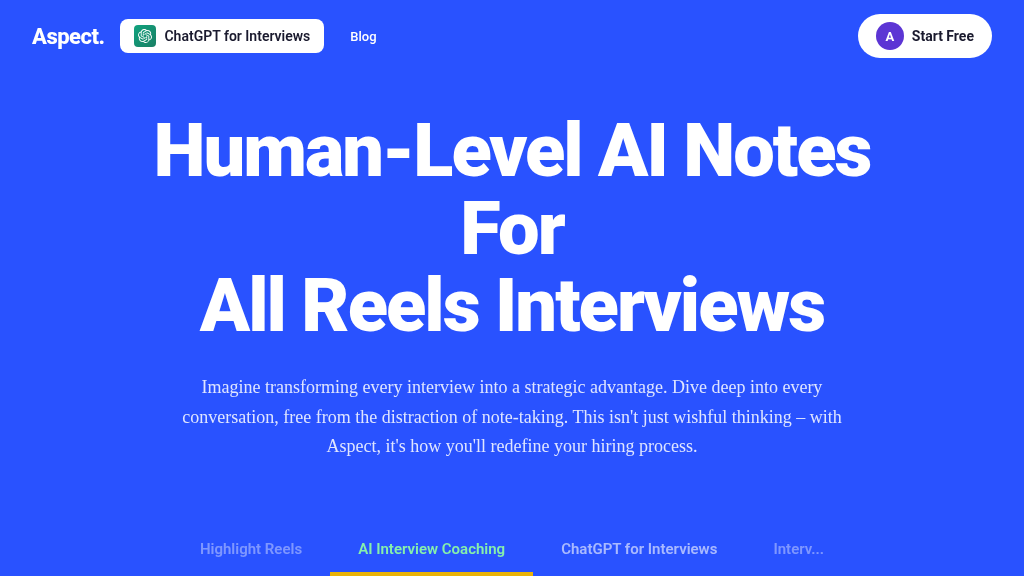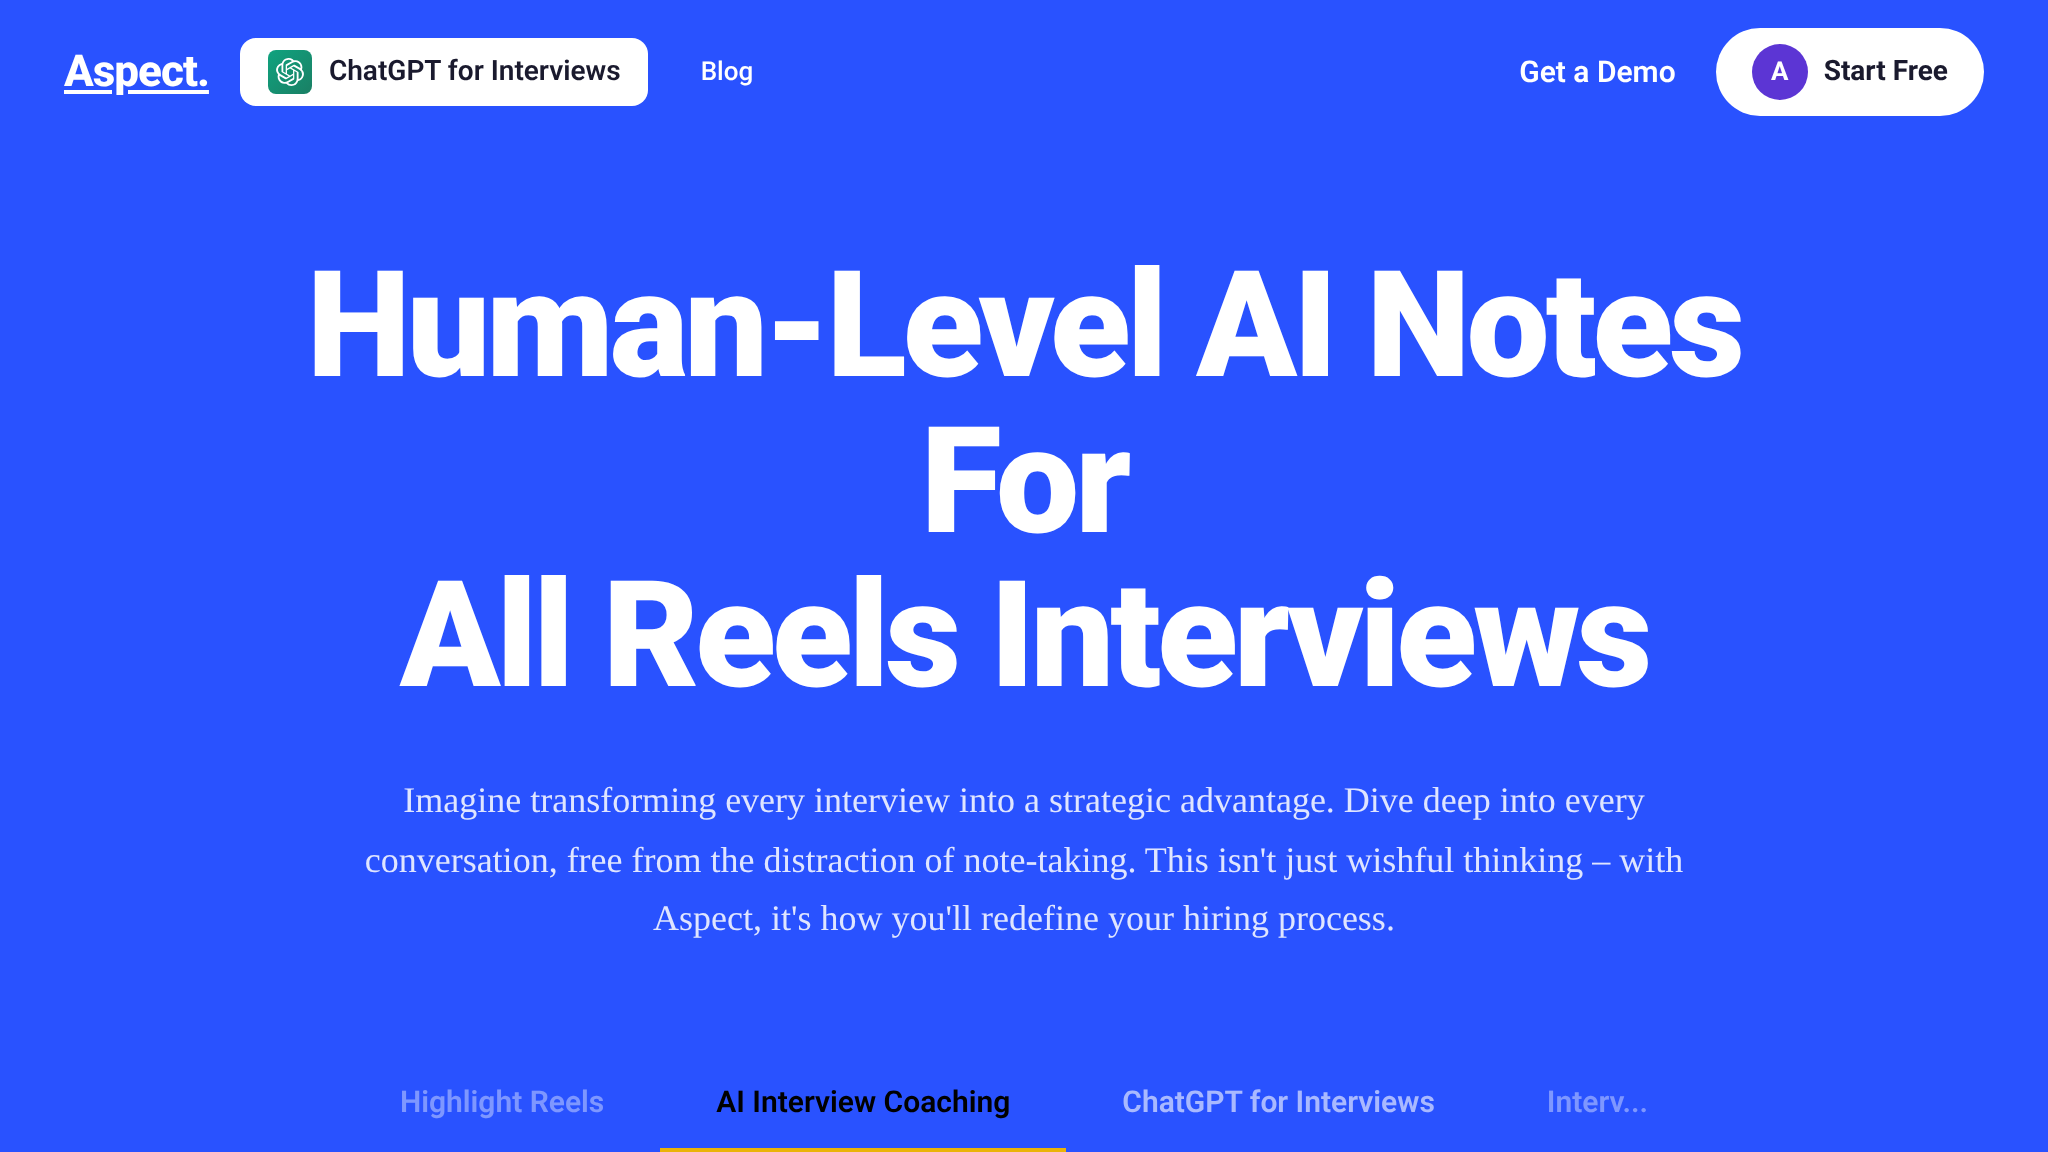--- a/index.html
+++ b/index.html
@@ -15,21 +15,20 @@
       font-family: -apple-system, BlinkMacSystemFont, 'Segoe UI', Roboto, sans-serif;
       background-color: #2952FF;
     }
 
     .nav-logo {
       font-size: 22px;
       font-weight: 800;
       color: #ffffff;
       margin-right: 12px;
       letter-spacing: -0.5px;
-      text-decoration: underline;
     }
 
     .nav-chatgpt-pill {
       display: flex;
       align-items: center;
       gap: 8px;
       background-color: #ffffff;
       border-radius: 8px;
       padding: 6px 14px;
       cursor: pointer;
@@ -118,21 +117,20 @@
     }
 
     .hero-title {
       font-size: 74px;
       font-weight: 900;
       color: #ffffff;
       line-height: 1.05;
       letter-spacing: -2px;
       margin-bottom: 28px;
       max-width: 820px;
-      margin-top: 13px;
     }
 
     .hero-subtitle {
       font-size: 18px;
       font-weight: 400;
       color: rgba(255,255,255,0.85);
       line-height: 1.65;
       max-width: 680px;
       margin-bottom: 36px;
       font-family: Liberation Serif, serif;
@@ -156,22 +154,22 @@
       font-size: 15px;
       font-weight: 600;
       color: rgba(255,255,255,0.6);
       padding: 14px 28px;
       cursor: pointer;
       white-space: nowrap;
       border-bottom: 2px solid transparent;
     }
 
     .bottom-tab.active {
-      color: #000000;
-      border-bottom: 2px solid #eab308;
+      color: #86efac;
+      border-bottom: 4px solid #eab308;
     }
 
     .bottom-tab.partial {
       color: rgba(255,255,255,0.4);
     }
   </style>
 </head>
 <body>
 
 <nav style="display:flex;align-items:center;padding:0 32px;height:72px;background-color:#2952FF;gap:4px;">
@@ -183,21 +181,20 @@
         <path d="M22.2819 9.8211a5.9847 5.9847 0 0 0-.5157-4.9108 6.0462 6.0462 0 0 0-6.5098-2.9A6.0651 6.0651 0 0 0 4.9807 4.1818a5.9847 5.9847 0 0 0-3.9977 2.9 6.0462 6.0462 0 0 0 .7427 7.0966 5.98 5.98 0 0 0 .511 4.9107 6.051 6.051 0 0 0 6.5146 2.9001A5.9847 5.9847 0 0 0 13.2599 24a6.0557 6.0557 0 0 0 5.7718-4.2058 5.9894 5.9894 0 0 0 3.9977-2.9001 6.0557 6.0557 0 0 0-.7475-7.0729zm-9.022 12.6081a4.4755 4.4755 0 0 1-2.8764-1.0408l.1419-.0804 4.7783-2.7582a.7948.7948 0 0 0 .3927-.6813v-6.7369l2.02 1.1686a.071.071 0 0 1 .038.052v5.5826a4.504 4.504 0 0 1-4.4945 4.4944zm-9.6607-4.1254a4.4708 4.4708 0 0 1-.5346-3.0137l.142.0852 4.783 2.7582a.7712.7712 0 0 0 .7806 0l5.8428-3.3685v2.3324a.0804.0804 0 0 1-.0332.0615L9.74 19.9502a4.4992 4.4992 0 0 1-6.1408-1.6464zM2.3408 7.8956a4.485 4.485 0 0 1 2.3655-1.9728V11.6a.7664.7664 0 0 0 .3879.6765l5.8144 3.3543-2.0201 1.1685a.0757.0757 0 0 1-.071 0l-4.8303-2.7865A4.504 4.504 0 0 1 2.3408 7.872zm16.5963 3.8558L13.1038 8.364 15.1192 7.2a.0757.0757 0 0 1 .071 0l4.8303 2.7913a4.4944 4.4944 0 0 1-.6765 8.1042v-5.6772a.79.79 0 0 0-.407-.667zm2.0107-3.0231l-.142-.0852-4.7735-2.7818a.7759.7759 0 0 0-.7854 0L9.409 9.2297V6.8974a.0662.0662 0 0 1 .0284-.0615l4.8303-2.7866a4.4992 4.4992 0 0 1 6.6802 4.66zM8.3065 12.863l-2.02-1.1638a.0804.0804 0 0 1-.038-.0567V6.0742a4.4992 4.4992 0 0 1 7.3757-3.4537l-.142.0805L8.704 5.459a.7948.7948 0 0 0-.3927.6813zm1.0976-2.3654l2.602-1.4998 2.6069 1.4998v2.9994l-2.5974 1.4997-2.6067-1.4997Z"></path>
       </svg>
     </div>
     <span class="nav-chatgpt-pill-label">ChatGPT for Interviews</span>
   </div>
 
   <a class="nav-link">Blog</a>
 
   <div class="nav-spacer"></div>
 
-  <div class="nav-get-demo">Get a Demo</div>
 
   <div class="nav-start-free">
     <div class="nav-start-free-avatar">A</div>
     <span class="nav-start-free-label">Start Free</span>
   </div>
 </nav>
 
 <section class="hero">
   <h1 class="hero-title">
     <span>Human-Level AI Notes For</span><br>

